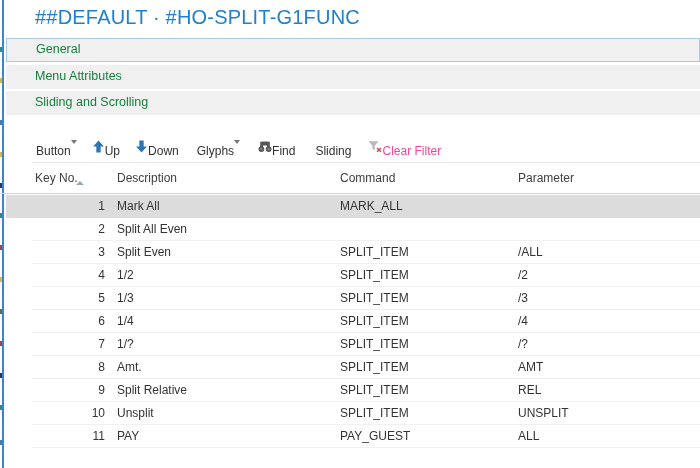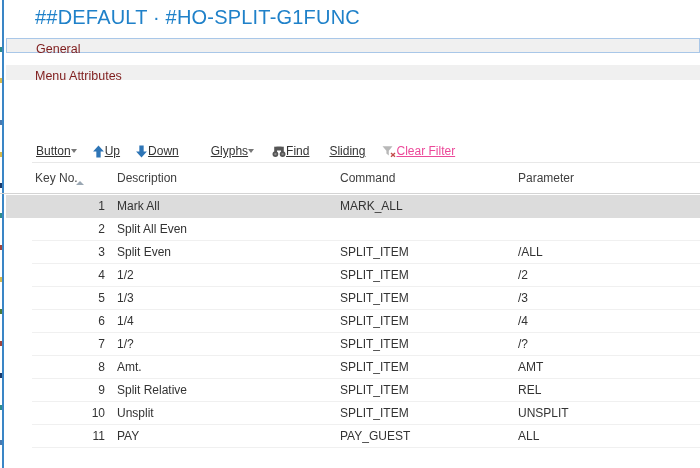--- a/index.html
+++ b/index.html
@@ -11,30 +11,30 @@
   
   .left-line { position:absolute; left:2px; top:0; width:2px; height:468px; background:#3a86c6; }
   .speck { position:absolute; left:0; width:2px; height:5px; }
   
   .page-title {
     position:absolute; left:35px; top:6px; font-size:20px; letter-spacing:.2px;
     color:#1f81c9; white-space:nowrap;
   }
   
   .section {
-    position:absolute; left:6px; right:0; height:15px; background:#f0f0f0;
-    font-size:12.5px; color:#7f1d1d; line-height:23px; padding-left:29px; cursor:default;
+    position:absolute; left:6px; right:0; height:24px; background:#f0f0f0;
+    font-size:12.5px; color:#15803d; line-height:23px; padding-left:29px; cursor:default;
   }
   .section.focused { border:1px solid #a9c7e8; line-height:21px; }
   
   .toolbar {
     position:absolute; left:36px; top:140px; height:22px; display:flex; align-items:center;
     font-size:12px; color:#333; white-space:nowrap;
   }
-  .tb-btn { display:inline-flex; align-items:center; gap:0; cursor:default;text-decoration:underline; }
+  .tb-btn { display:inline-flex; gap:0; cursor:default; }
   .tb-btn .lbl { line-height:22px; }
   .tb-btn.disabled { color:#ec4899; }
   .caret-down {
     width:0; height:0; border-left:3.5px solid transparent; border-right:3.5px solid transparent;
     border-top:4px solid #777; display:inline-block;
   }
   .sep-toolbar { position:absolute; left:32px; right:0; top:162px; height:1px; background:#e8e8e8; }
   
   .grid-header { position:absolute; left:0; right:0; top:165px; height:29px; border-bottom:1px solid #d4d4d4;text-decoration:underline; }
   .grid-header .col { position:absolute; top:6px; font-size:12px; color:#404040; white-space:nowrap; }
@@ -81,39 +81,42 @@
   <div class="left-line"></div>
 
   <div class="page-title">##DEFAULT · #HO-SPLIT-G1FUNC</div>
 
   <div class="section focused" style="top:38px;">
     <span>General</span>
   </div>
   <div class="section" style="top:65px;">
     <span>Menu Attributes</span>
   </div>
+  <div class="section" style="top:91px;">
+    <span>Sliding and Scrolling</span>
+  </div>
 
   <div class="toolbar">
     <span class="tb-btn">
       <span class="lbl">Button</span>
       <span class="caret-down"></span>
     </span>
     <span class="tb-btn" style="margin-left:15px;">
       <svg class="icon-svg" width="13" height="13" viewBox="0 0 12 12">
           <path d="M6 0.5 L11 6 H8 V11.5 H4 V6 H1 Z" fill="#2e75b6"></path>
         </svg>
       <span class="lbl">Up</span>
     </span>
     <span class="tb-btn" style="margin-left:15px;">
       <svg class="icon-svg" width="13" height="13" viewBox="0 0 12 12">
           <path d="M6 11.5 L1 6 H4 V0.5 H8 V6 H11 Z" fill="#2e75b6"></path>
         </svg>
       <span class="lbl">Down</span>
     </span>
-    <span class="tb-btn" style="margin-left:32px;">
+    <span class="tb-btn" style="margin-left:18px;">
       <span class="lbl">Glyphs</span>
       <span class="caret-down"></span>
     </span>
     <span class="tb-btn" style="margin-left:18px;">
       <svg class="icon-svg" width="14" height="13" viewBox="0 0 14 12">
         <rect x="4.3" y="1" width="5.4" height="4" rx="1" fill="#565656"></rect>
         <path d="M2.2 1.2 h2.8 v6 h-2.8 z" fill="#565656"></path>
         <path d="M9 1.2 h2.8 v6 h-2.8 z" fill="#565656"></path>
         <circle cx="3.4" cy="8.6" r="2.9" fill="#565656"></circle>
         <circle cx="10.6" cy="8.6" r="2.9" fill="#565656"></circle>

